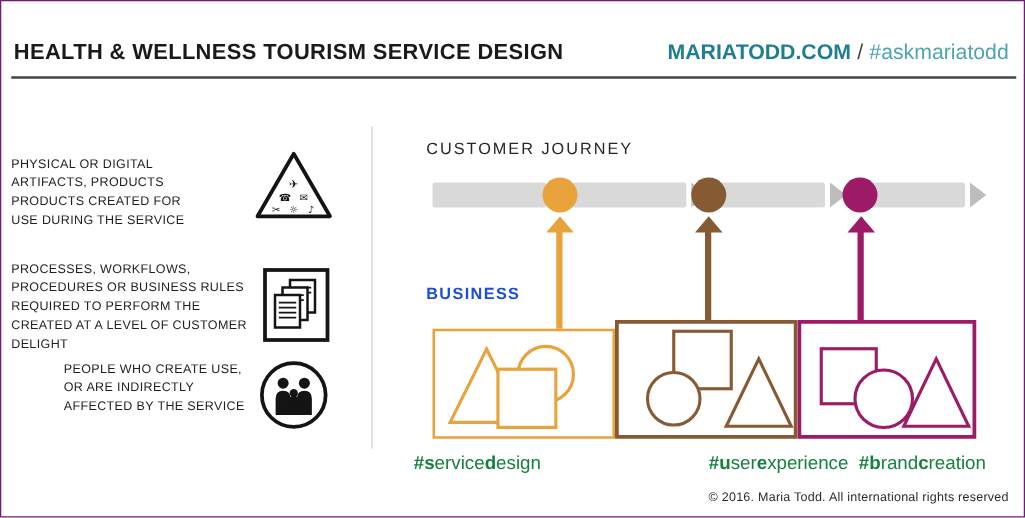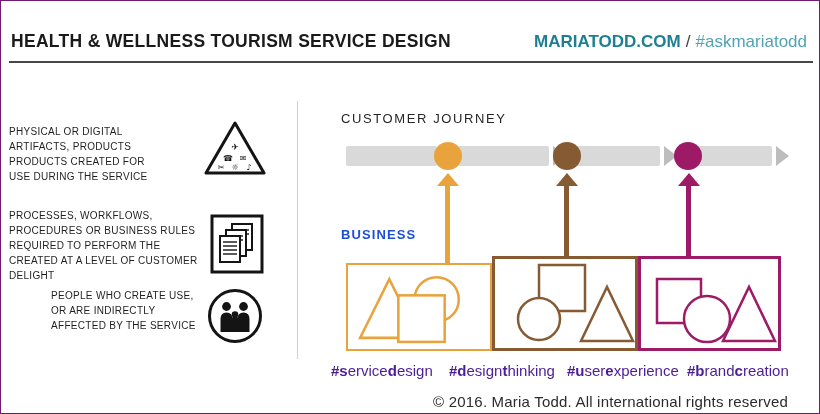--- a/index.html
+++ b/index.html
@@ -73,28 +73,28 @@
   .as-magenta { left: 685px; top: 184px; height: 72px; background: #9D1A66; }
 
   
   .bizbox { position: absolute; background: #fff; }
   .box-orange  { left: 345px; top: 262px; width: 146px; height: 88px; border: 2.5px solid #E8A33C; }
   .box-brown   { left: 491px; top: 255px; width: 146px; height: 95px; border: 3px solid #865A33; }
   .box-magenta { left: 637px; top: 255px; width: 143px; height: 95px; border: 3px solid #9D1A66; }
   .bizbox svg { position: absolute; left: 0; top: 0; width: 100%; height: 100%; }
 
   
-  .hashtag { position: absolute; top: 361px; font-size: 15px; color: #4c1d95; white-space: nowrap; }
+  .hashtag { position: absolute; top: 361px; font-size: 15px; color: #15803d; white-space: nowrap; }
   .ht1 { left: 330px; } .ht2 { left: 448px; } .ht3 { left: 566px; } .ht4 { left: 686px; }
   .hb { font-weight: 800; }
   .hn { font-weight: 400; }
 
   .copyright {
-    position: absolute; right: 31px; top: 392px;
-    font-size: 15px; color: #2b2b2b; letter-spacing: .2px; padding-left: 39px;
+    position: absolute; right: 12px; top: 392px;
+    font-size: 10px; color: #2b2b2b; letter-spacing: .2px; padding-left: 39px;
   }
 
   .icon-glyph { font-family: "DejaVu Sans", sans-serif; }
 </style>
 </head>
 <body>
 
 <div class="canvas">
 
   <div class="title">HEALTH &amp; WELLNESS TOURISM SERVICE DESIGN</div>
@@ -192,18 +192,17 @@
 
   <div class="bizbox box-magenta">
     <svg viewBox="0 0 137 89" preserveAspectRatio="none">
       <rect x="16" y="20" width="44" height="44" fill="#ffffff" stroke="#9D1A66" stroke-width="2.5"></rect>
       <polygon points="82,82 134,82 108,28" fill="#ffffff" stroke="#9D1A66" stroke-width="2.5"></polygon>
       <circle cx="66" cy="60" r="23" fill="#ffffff" stroke="#9D1A66" stroke-width="2.5"></circle>
     </svg>
   </div>
 
   <div class="hashtag ht1"><span class="hb">#</span><span class="hb">s</span><span class="hn">ervice</span><span class="hb">d</span><span class="hn">esign</span></div>
-  <div class="hashtag ht2"><span class="hb">#</span><span class="hb">d</span><span class="hn">esign</span><span class="hb">t</span><span class="hn">hinking</span></div>
   <div class="hashtag ht4"><span class="hb">#</span><span class="hb">b</span><span class="hn">rand</span><span class="hb">c</span><span class="hn">reation</span></div>
   <div class="hashtag ht3"><span class="hb">#</span><span class="hb">u</span><span class="hn">ser</span><span class="hb">e</span><span class="hn">xperience</span></div>
 
   <div class="copyright">© 2016. Maria Todd. All international rights reserved</div>
 </div>
 
 </body></html>

